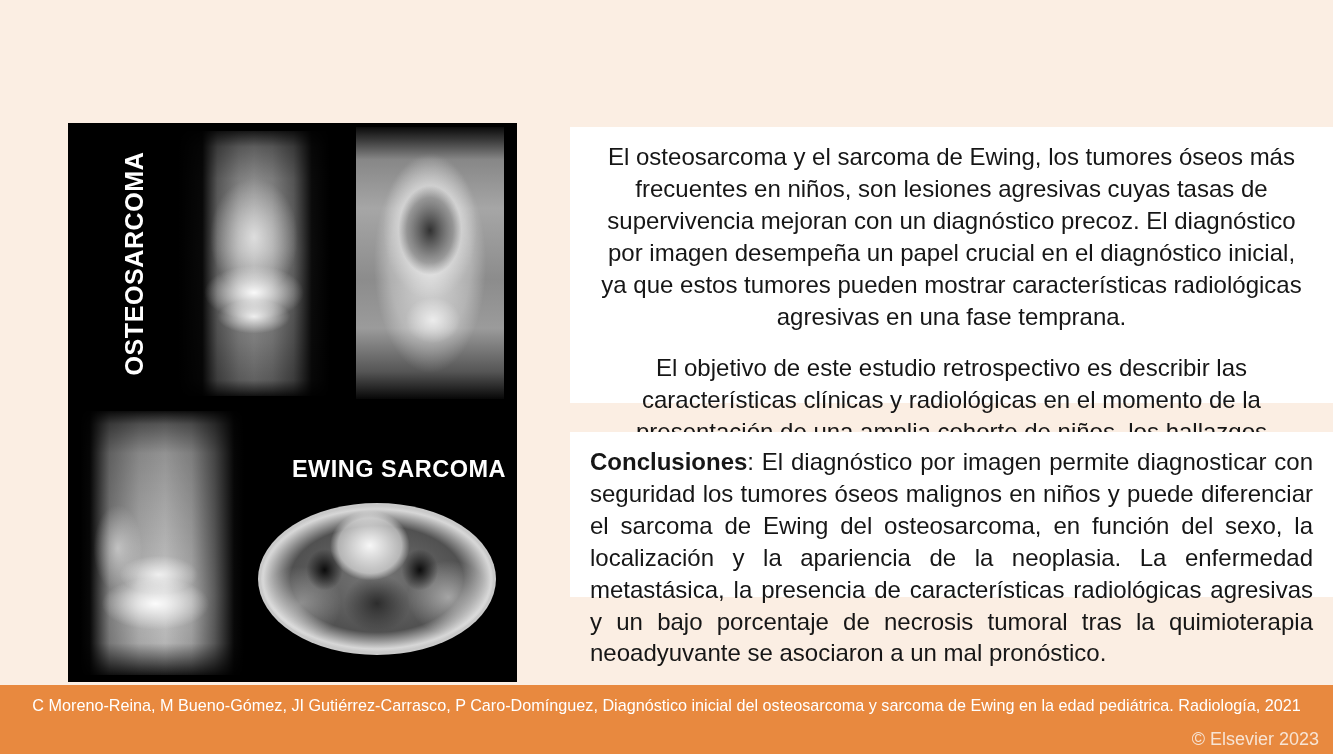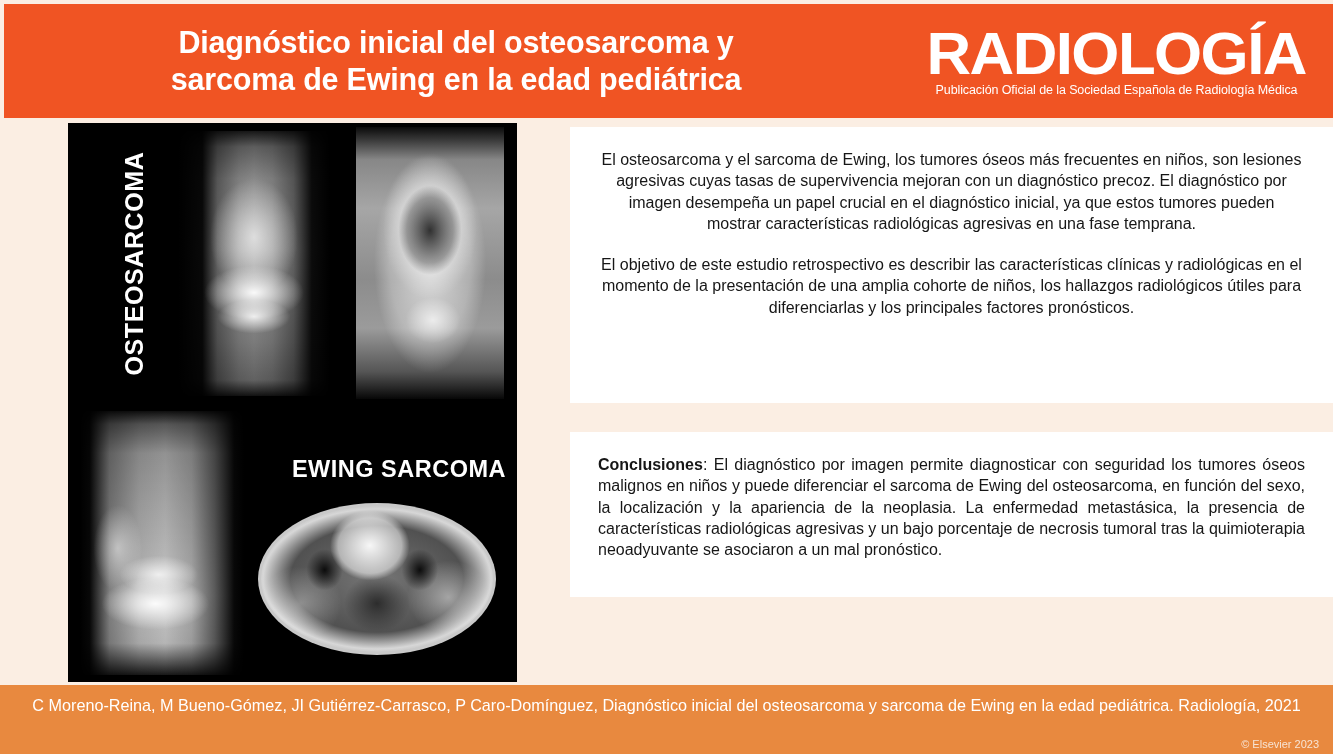--- a/index.html
+++ b/index.html
@@ -181,23 +181,23 @@
   }
   .box-conclusions {
     left: 570px;
     top: 432px;
     width: 763px;
     height: 165px;
     padding: 14px 20px 10px 20px;
   }
   .para {
     color: #161616;
-    font-size: 16px;
+    font-size: 24px;
     line-height: 1.33;
-    margin: 8px;
+    margin: 0;
   }
   .para-center { text-align: center; }
   .para-justify { text-align: justify; }
   .para + .para { margin-top: 20px; }
   .bold-lead { font-weight: bold; }
 
   
   .footer {
     position: absolute;
     left: 0;
@@ -214,38 +214,28 @@
     color: #ffffff;
     font-size: 16.2px;
     line-height: 1.36;
     text-align: center;
   }
   .footer-copyright {
     position: absolute;
     right: 14px;
     bottom: 4px;
     color: #f7e4d4;
-    font-size: 11px;
+    font-size: 18px;
   }
 </style>
 </head>
 <body>
 
 <div id="poster">
 
-  <div class="header">
-    <div class="header-title-wrap">
-      <div class="header-title">Diagnóstico inicial del osteosarcoma y
-sarcoma de Ewing en la edad pediátrica</div>
-    </div>
-    <div class="logo-wrap">
-      <div class="logo-word">RADIOLOGÍA</div>
-      <div class="logo-sub">Publicación Oficial de la Sociedad Española de Radiología Médica</div>
-    </div>
-  </div>
 
   <div class="image-panel">
 
     <div class="img-row img-row-top">
       <div class="scan scan-xray-knee"></div>
       <div class="scan scan-mri-knee"></div>
     </div>
 
     <div class="img-row img-row-bottom">
       <div class="scan scan-xray-ankle"></div>

